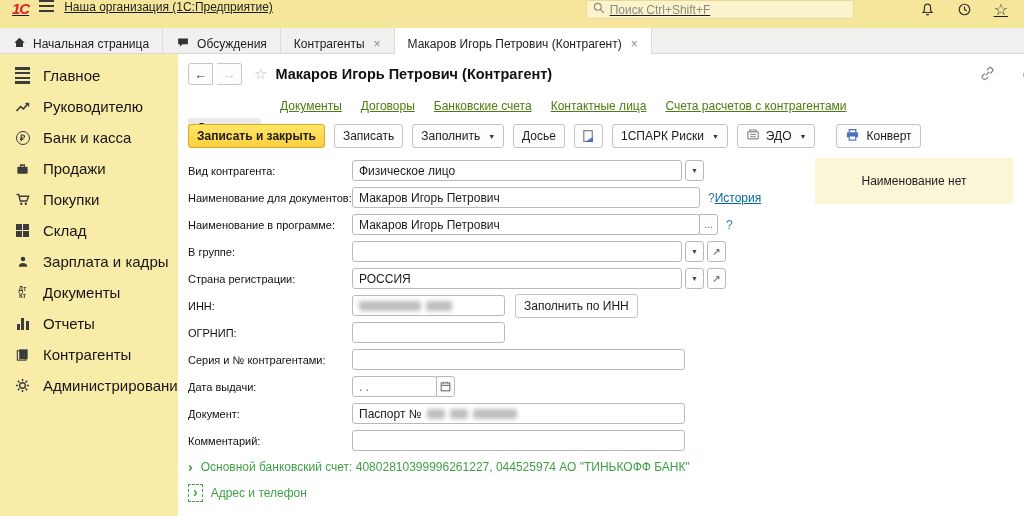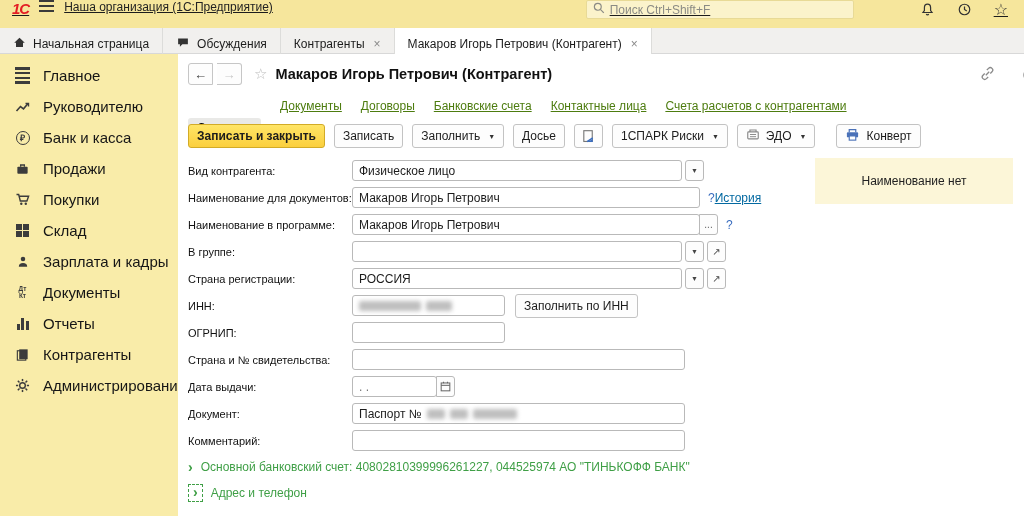--- a/index.html
+++ b/index.html
@@ -388,21 +388,21 @@
       </div>
 
       <div class="frow">
         <span class="flabel">ОГРНИП:</span>
         <span class="input w153">
             <span></span>
           </span>
       </div>
 
       <div class="frow">
-        <span class="flabel">Страна и № свидетельства:</span>
+        <span class="flabel">Серия и № контрагентами:</span>
         <span class="input w333">
             <span></span>
           </span>
       </div>
 
       <div class="frow">
         <span class="flabel">Дата выдачи:</span>
         <span class="input w85 muted">
             <span>. .</span>
           </span>

